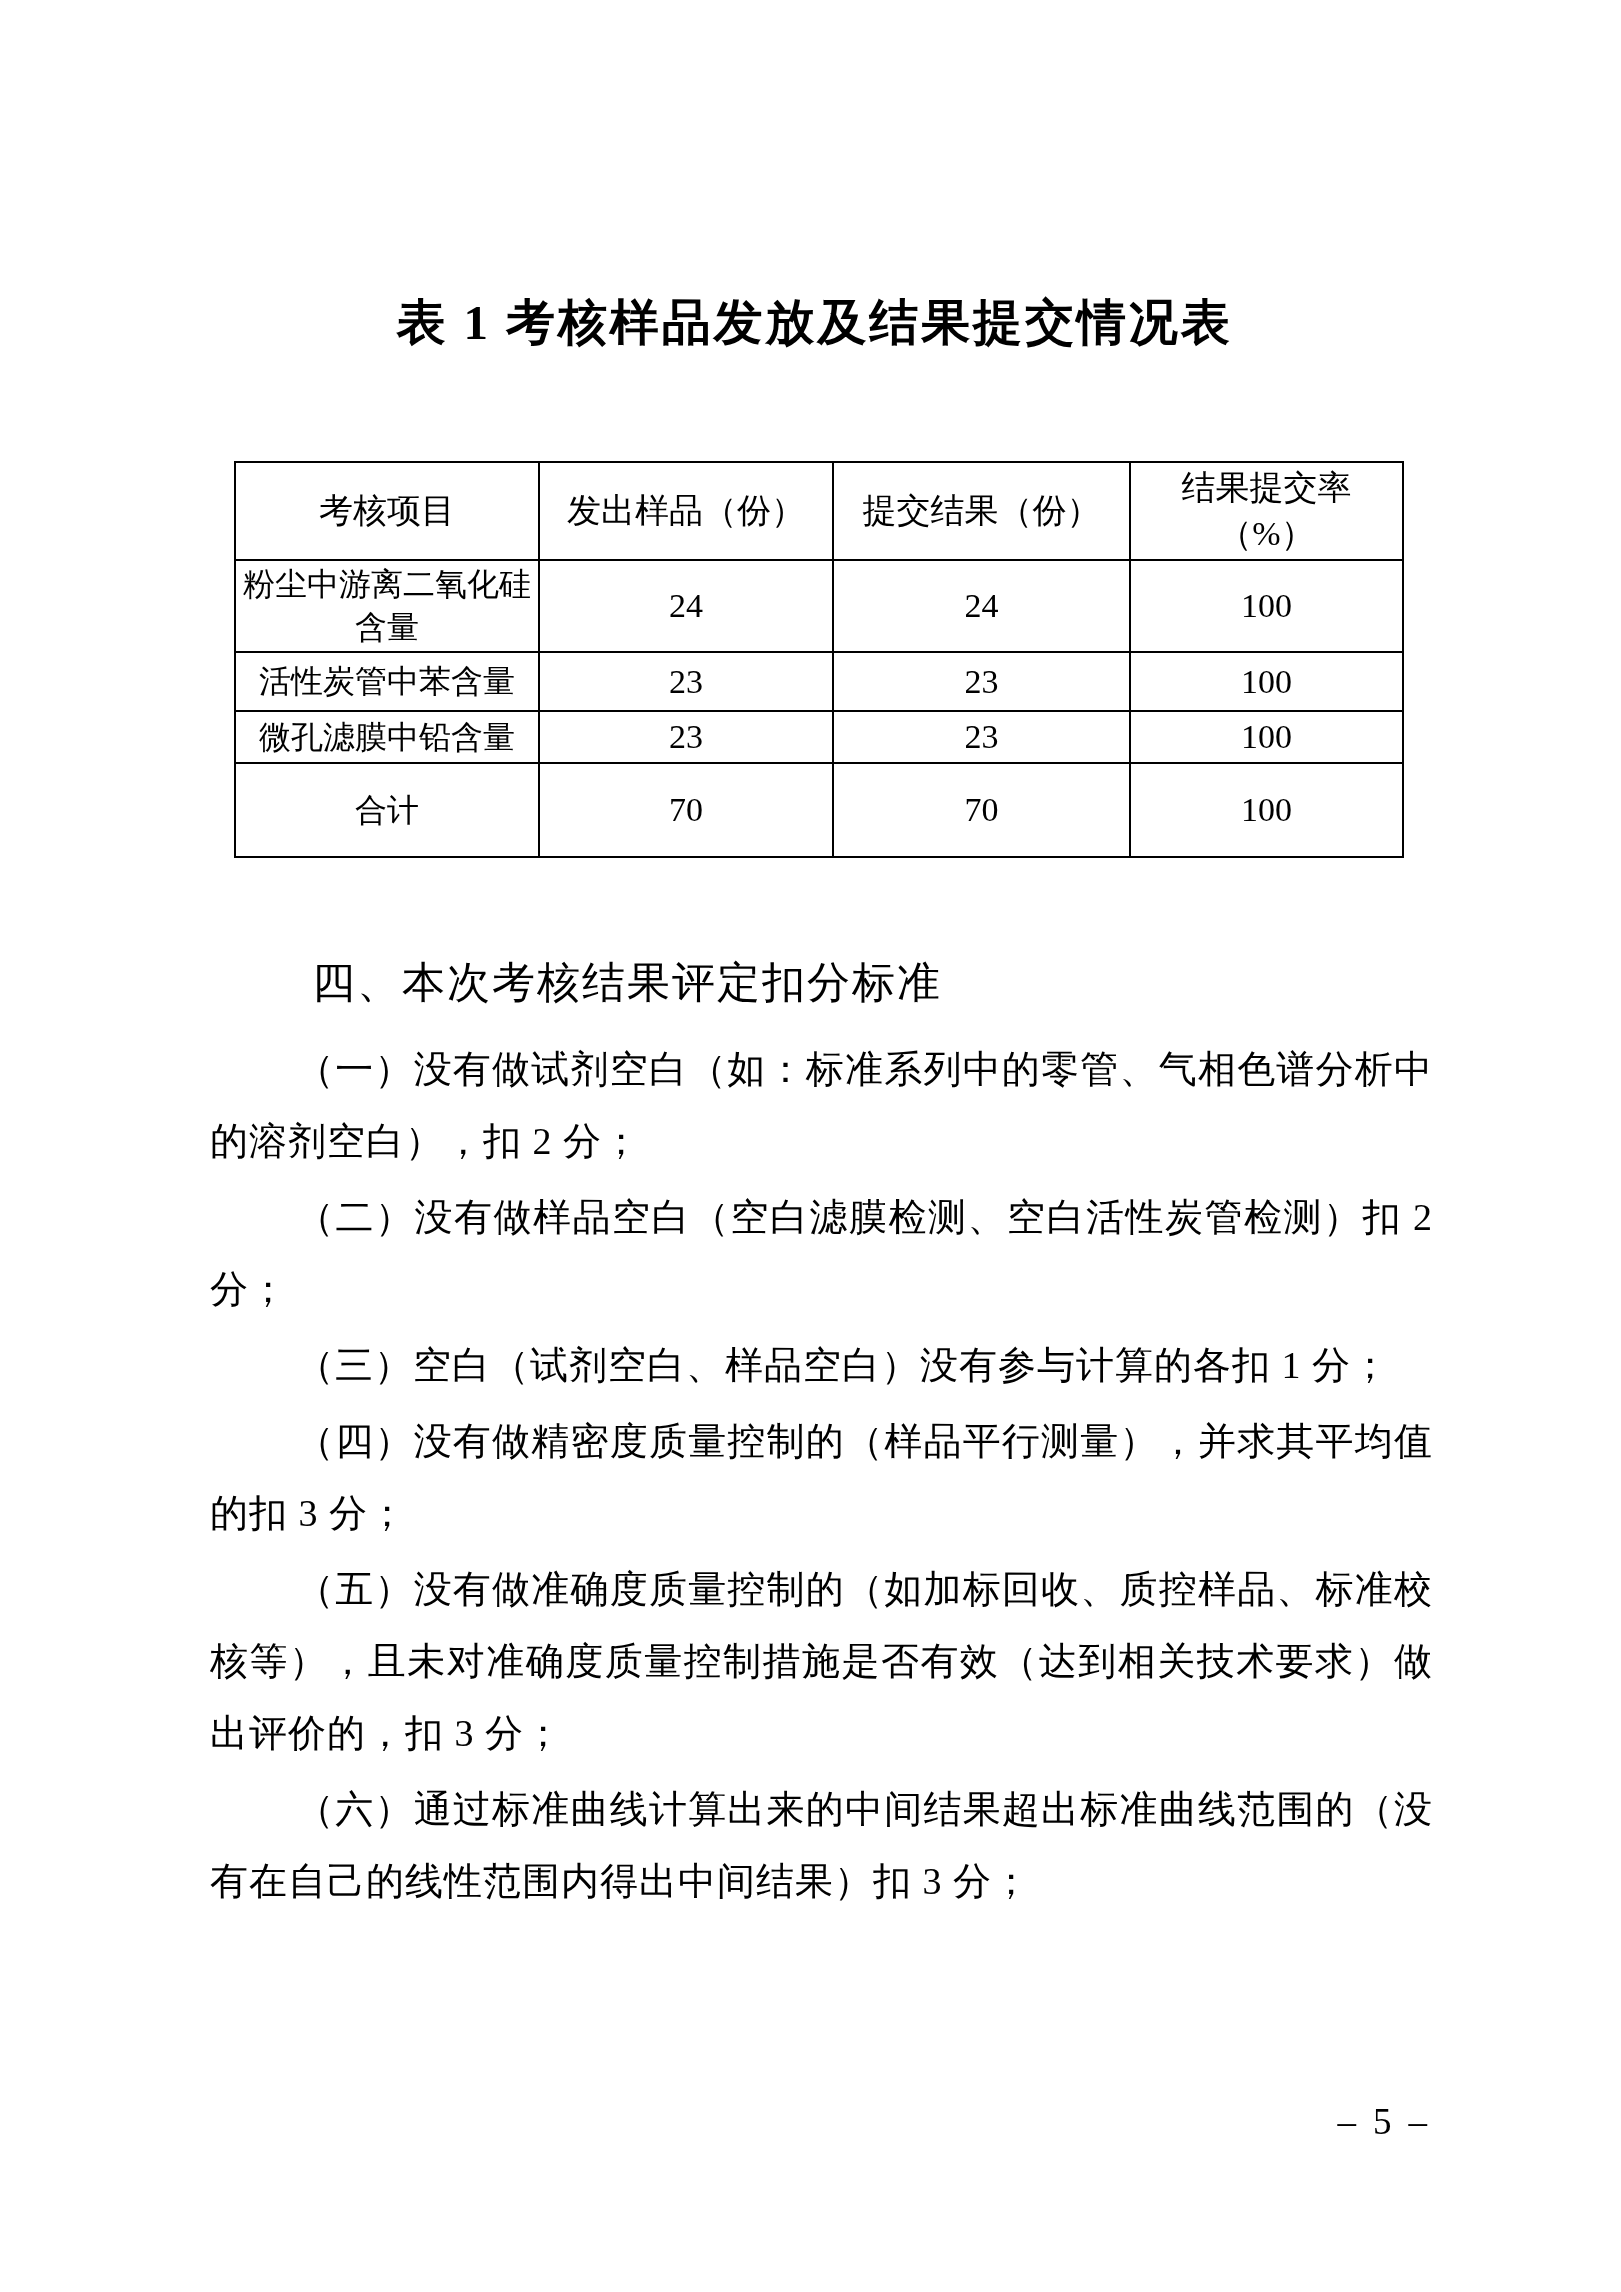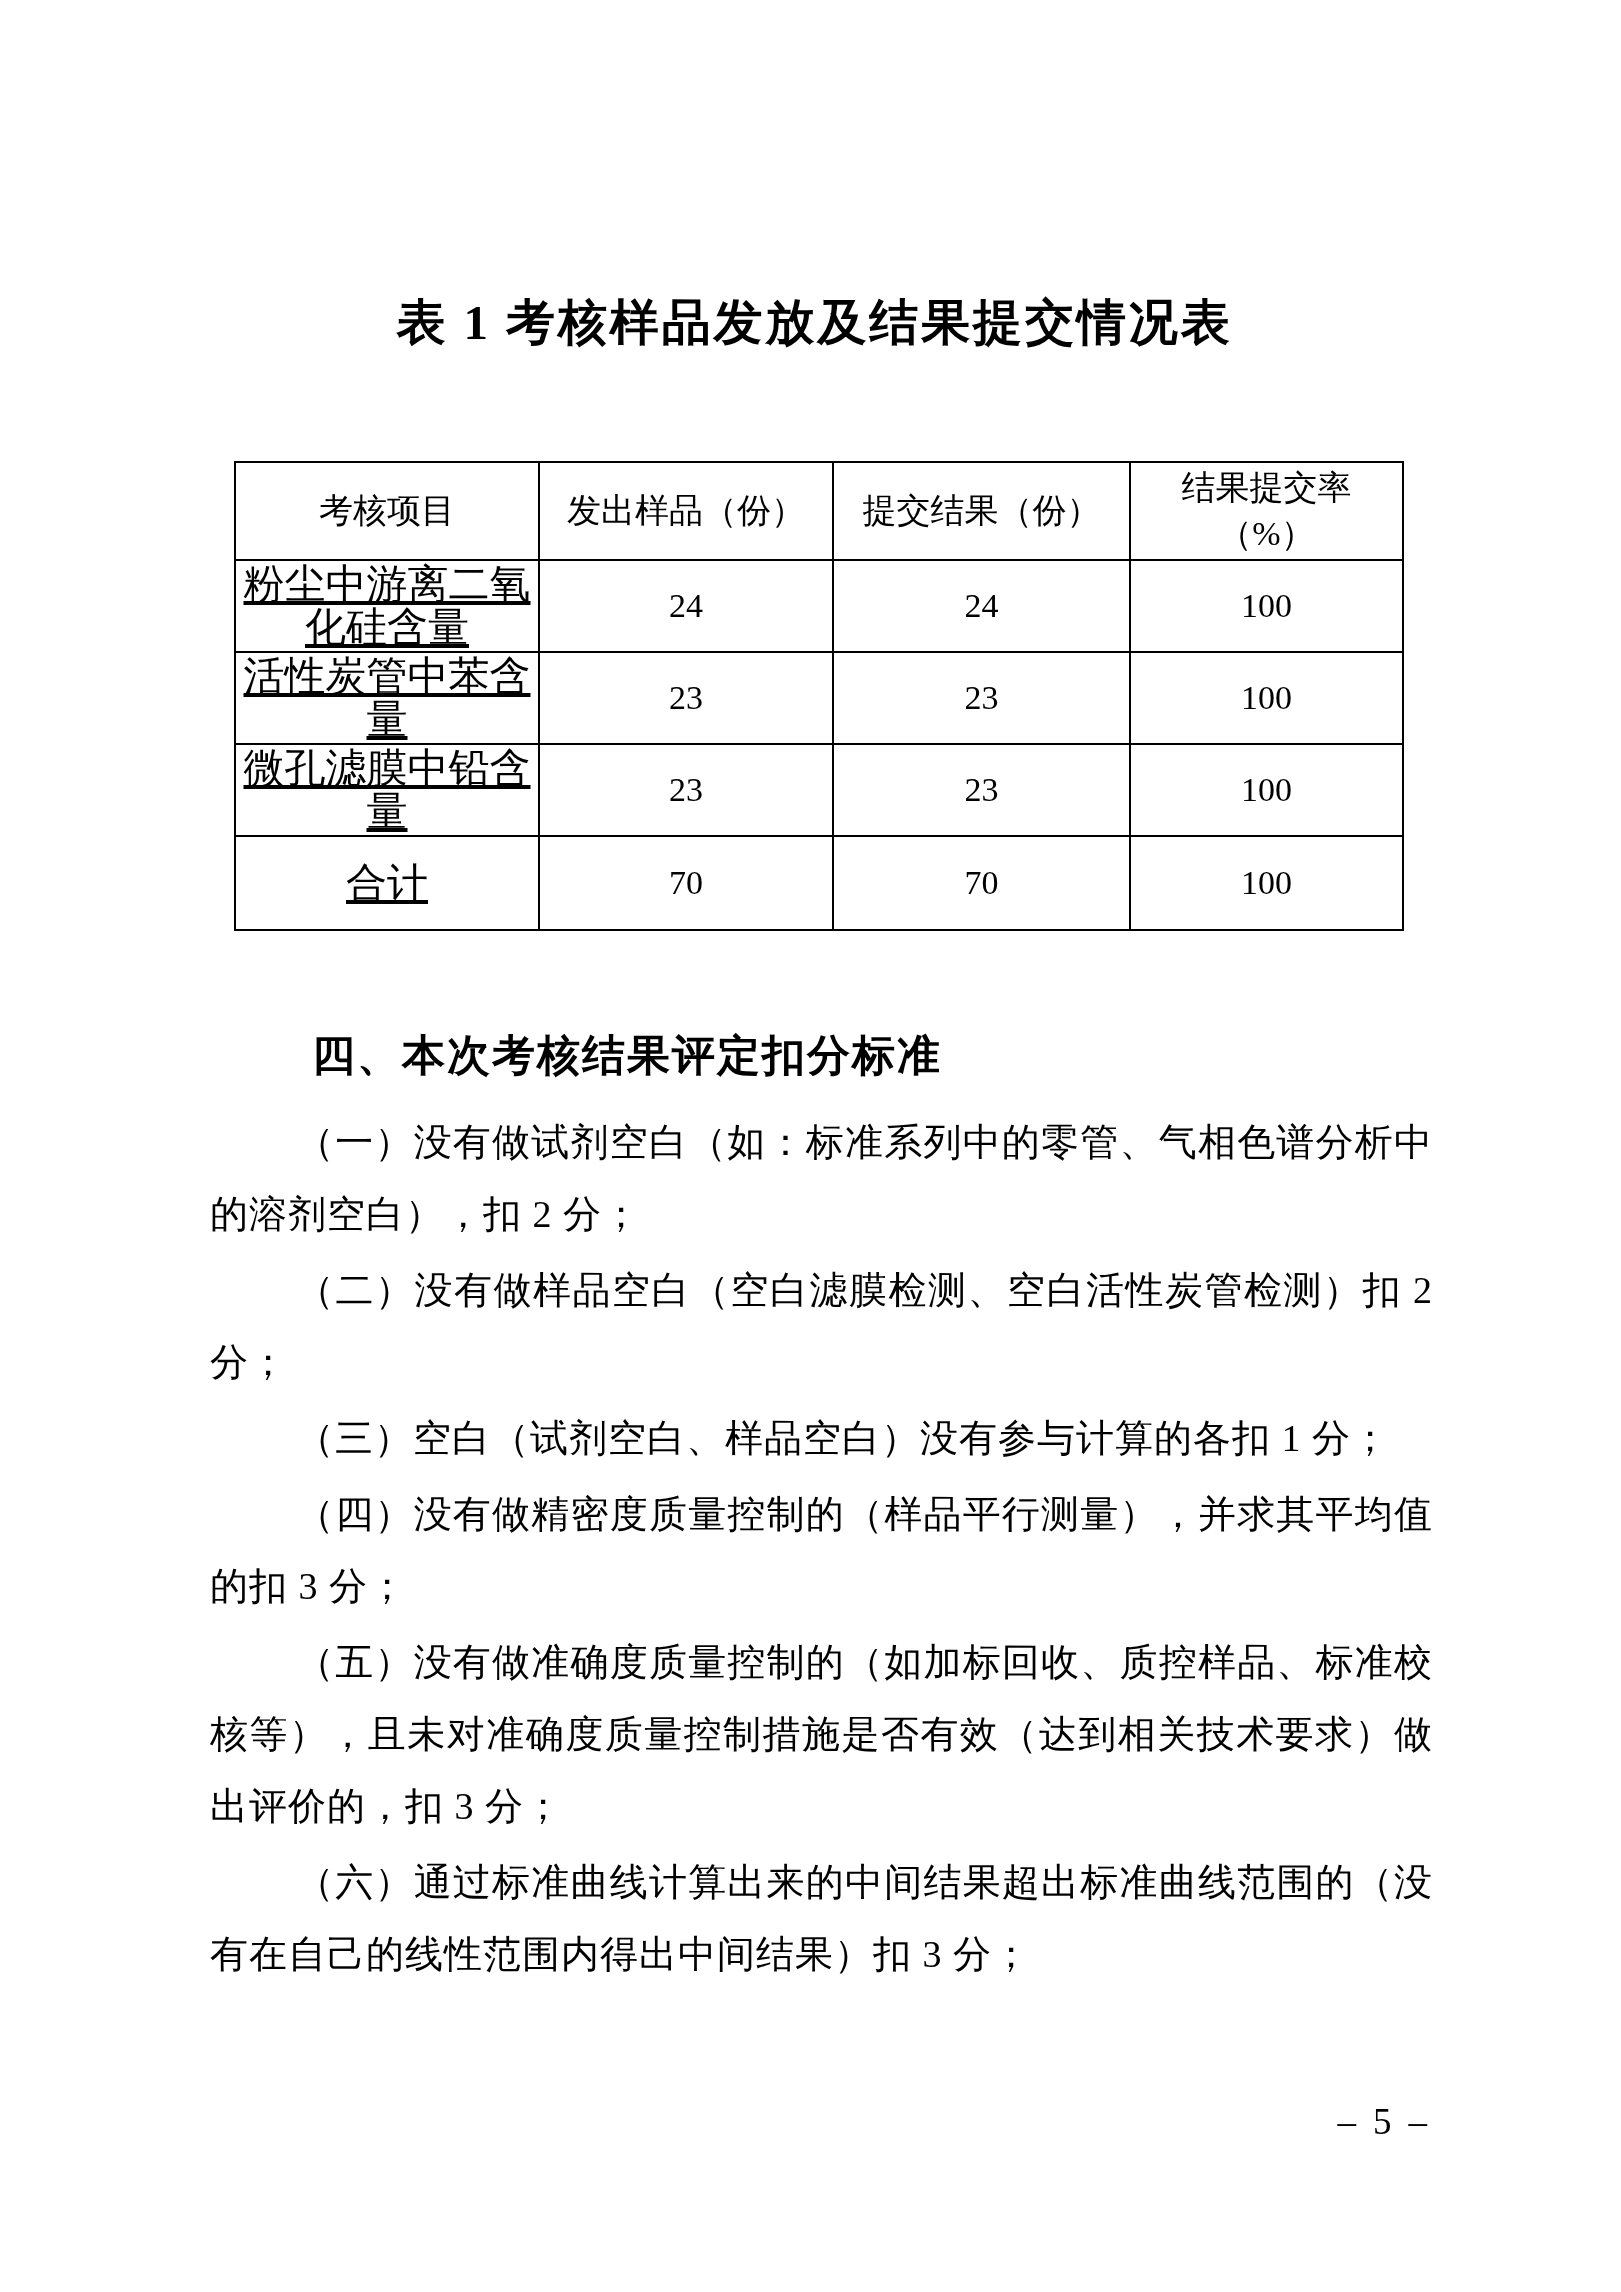--- a/index.html
+++ b/index.html
@@ -30,30 +30,30 @@
     text-align: center;
     font-family: "Liberation Serif", serif;
   }
   .data-table th, .data-table td {
     border: 2px solid #000000;
     font-weight: normal;
     vertical-align: middle;
     padding: 2px 3.9px;
     font-size: 34px;
   }
-  .data-table td.item-cell { font-size: 41px; line-height: 43px; text-decoration: underline; }
+  .data-table td.item-cell { font-size: 32px; line-height: 43px; }
   .data-table thead tr       { height: 69px; }
   .data-table tbody tr:nth-child(1) { height: 90px; }
   .data-table tbody tr:nth-child(2) { height: 59px; }
   .data-table tbody tr:nth-child(3) { height: 52px; }
   .data-table tbody tr:nth-child(4) { height: 94px; }
   .section-heading {
     margin: 96px 186px 0 304px;
     font-family: "Liberation Sans", sans-serif;
-    font-weight: bold;
+    font-weight: normal;
     font-size: 43px;
     line-height: 53px;
     letter-spacing: 2px;
   }
   .body-text {
     margin: 17.6px 186px 0 200px;
     font-size: 38px;
     line-height: 72px;
     text-align: justify;
     letter-spacing: 1px;

